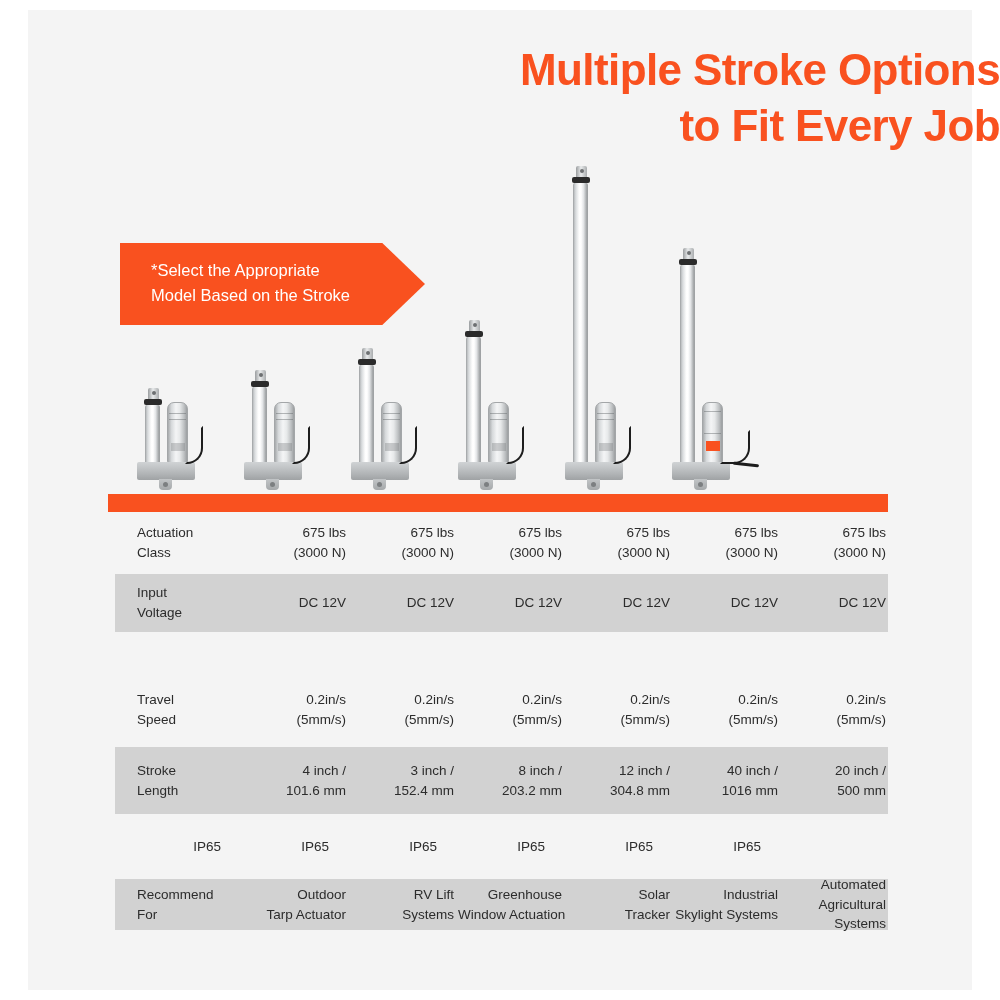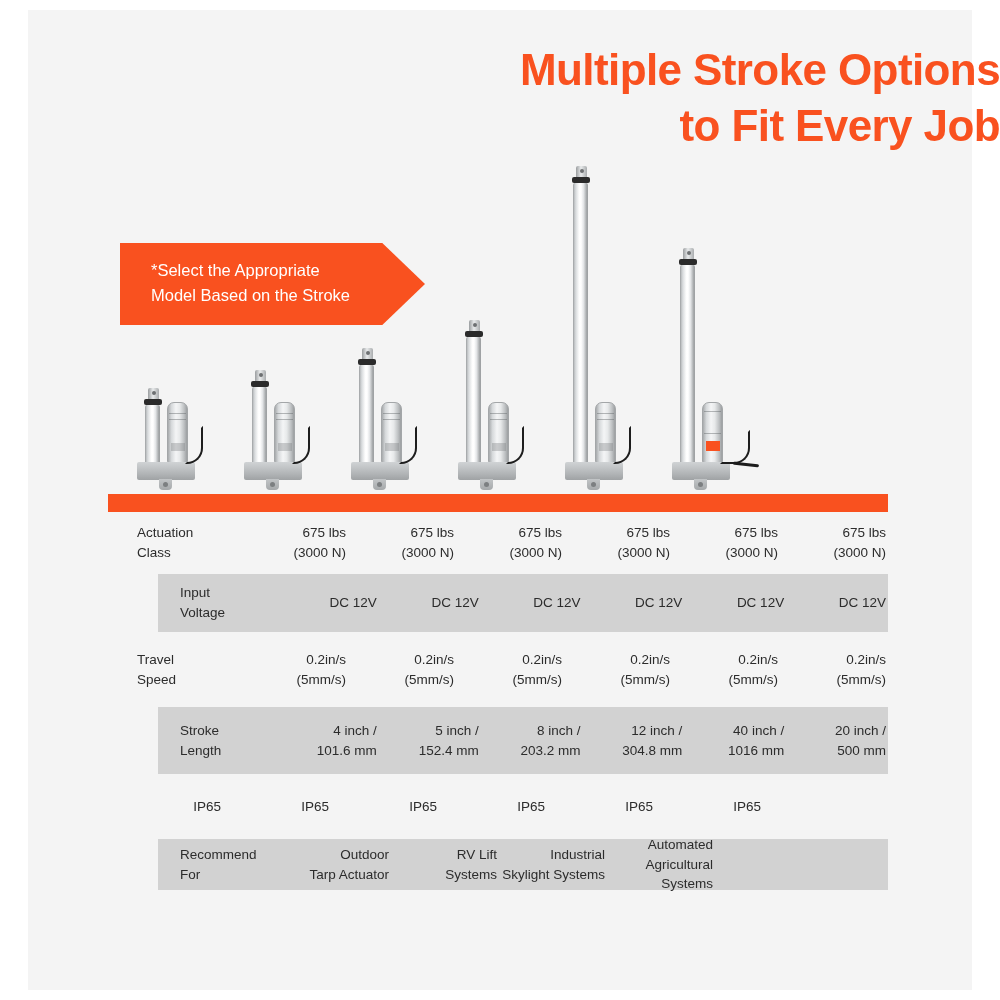--- a/index.html
+++ b/index.html
@@ -222,41 +222,41 @@
     position: absolute;
     left: 115px;
     top: 512px;
     width: 773px;
   }
   .row {
     display: flex;
     align-items: center;
     background: #f4f4f4;
   }
-  .row.alt { background: #d2d2d2; margin-left: 43px; }
+  .row.alt { background: #d2d2d2; }
   .cell {
     box-sizing: border-box;
     font-size: 13.5px;
     line-height: 1.45;
     color: #2c2c2c;
     text-align: right;
     padding: 2px 2px;
   }
   .cell .ln { display: block; white-space: nowrap; }
   .cell.label {
     width: 125px;
     text-align: left;
     padding-left: 22px;
     color: #2c2c2c;
   }
   .cell.val { width: 108px; }
 
   .row.r-force   { height: 62px; }
   .row.r-voltage { height: 58px; }
-  .row.r-speed   { height: 75px; }
+  .row.r-speed   { height: 75px; margin-top: 40px; }
   .row.r-stroke  { height: 67px; }
   .row.r-class   { height: 65px; }
   .row.r-recommend { height: 51px; }
 </style>
 </head>
 <body>
 
 <div id="page">
   <div id="panel"></div>
 
@@ -465,21 +465,21 @@
     <div class="row alt r-stroke">
       <div class="cell label">
         <span class="ln">Stroke</span>
         <span class="ln">Length</span>
       </div>
       <div class="cell val">
           <span class="ln">4 inch /</span>
           <span class="ln">101.6 mm</span>
         </div>
       <div class="cell val">
-          <span class="ln">5 inch /</span>
+          <span class="ln">3 inch /</span>
           <span class="ln">152.4 mm</span>
         </div>
       <div class="cell val">
           <span class="ln">8 inch /</span>
           <span class="ln">203.2 mm</span>
         </div>
       <div class="cell val">
           <span class="ln">12 inch /</span>
           <span class="ln">304.8 mm</span>
         </div>
@@ -521,20 +521,28 @@
       </div>
       <div class="cell val">
           <span class="ln">Outdoor</span>
           <span class="ln">Tarp Actuator</span>
         </div>
       <div class="cell val">
           <span class="ln">RV Lift</span>
           <span class="ln">Systems</span>
         </div>
       <div class="cell val">
+          <span class="ln">Greenhouse</span>
+          <span class="ln">Window Actuation</span>
+        </div>
+      <div class="cell val">
+          <span class="ln">Solar</span>
+          <span class="ln">Tracker</span>
+        </div>
+      <div class="cell val">
           <span class="ln">Industrial</span>
           <span class="ln">Skylight Systems</span>
         </div>
       <div class="cell val">
           <span class="ln">Automated</span>
           <span class="ln">Agricultural</span>
           <span class="ln">Systems</span>
         </div>
     </div>
 

